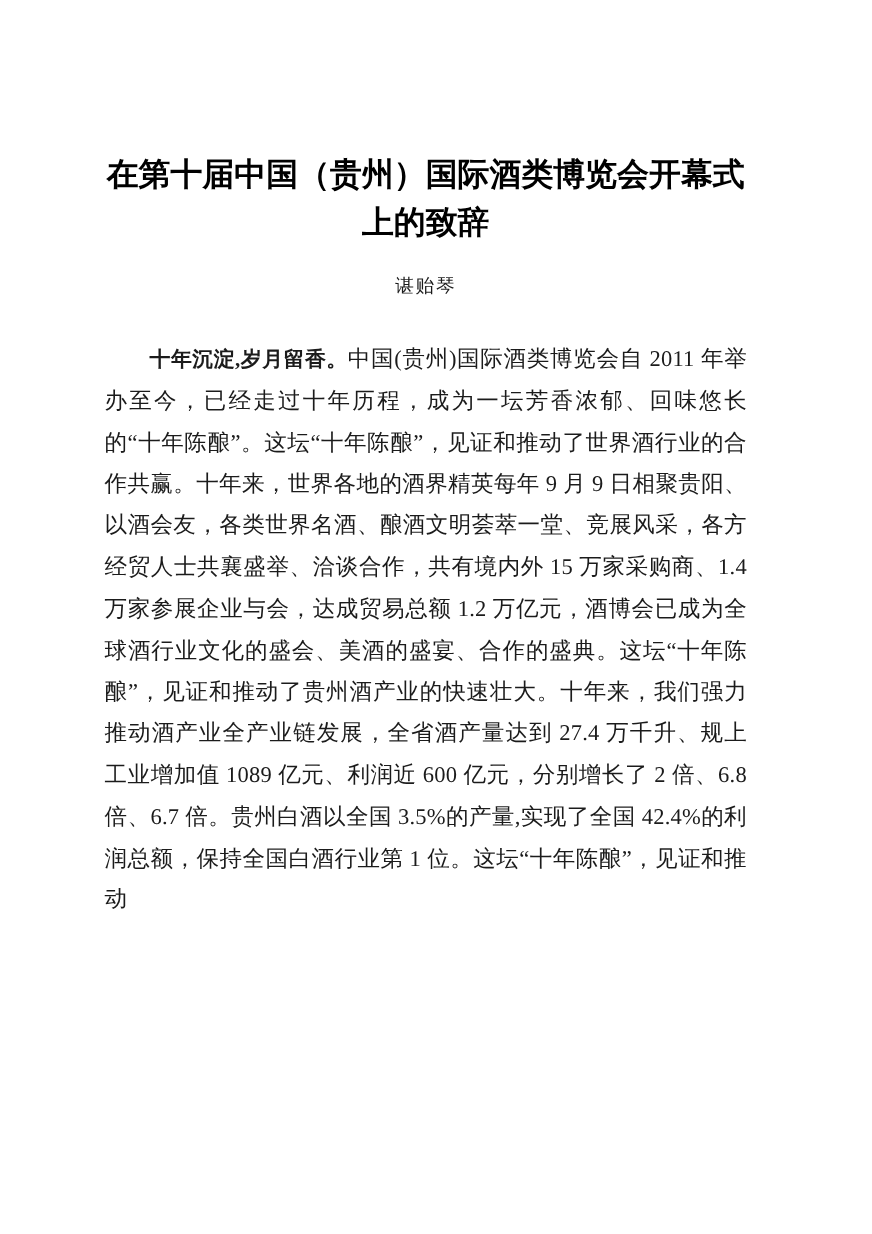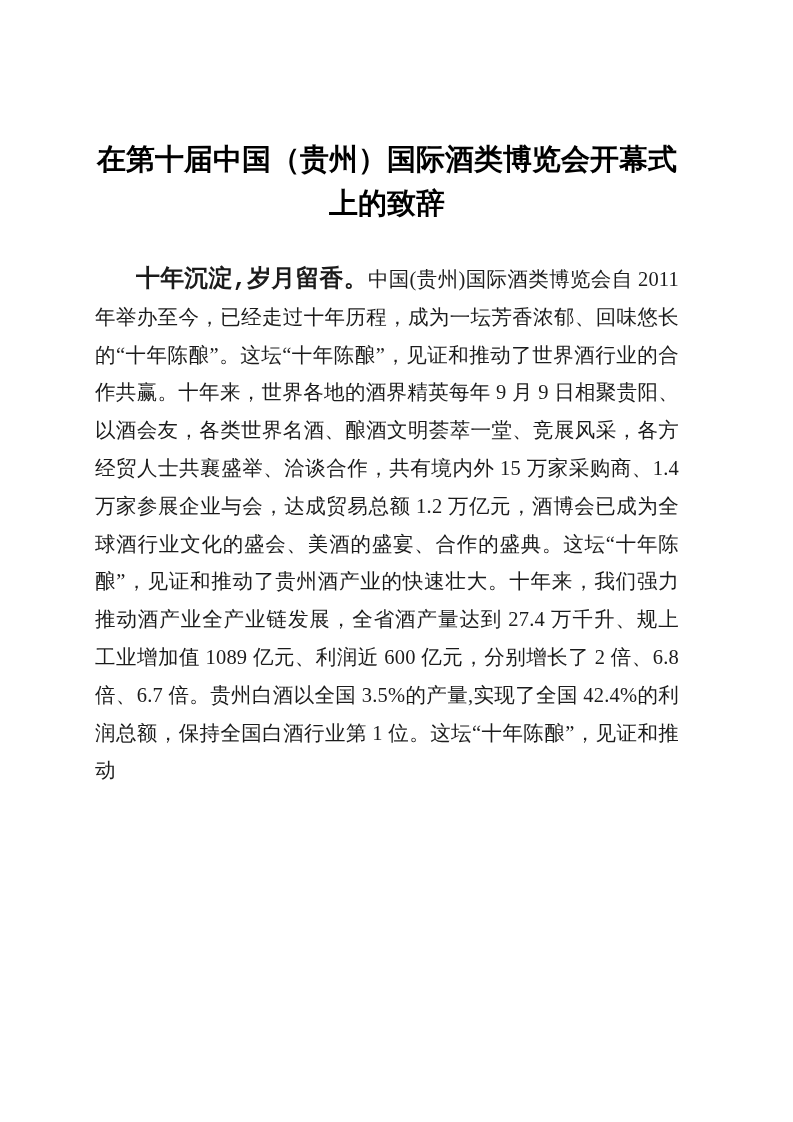--- a/index.html
+++ b/index.html
@@ -59,34 +59,35 @@
     color: #1b1b1b;
     text-align: justify;
     text-justify: inter-ideograph;
     text-indent: 2em;
     letter-spacing: 0.2px;
   }
   p.para + p.para {
     margin-top: 0px;
   }
   .lead-bold {
-    font-family: Liberation Mono, monospace;
+    font-family: Liberation Serif, serif;
     font-weight: bold;
-    font-size: 24px;
+    font-size: 19px;
     letter-spacing: 0px;
   }
 </style>
 </head>
 <body>
 
 <div class="page">
   <div class="content">
 
     <h1 class="doc-title">在第十届中国（贵州）国际酒类博览会开幕式上的致辞</h1>
 
+    <div class="doc-author">谌贻琴</div>
 
     <div class="body-block">
 
 
       <p class="para">
         <span class="lead-bold">十年沉淀,岁月留香。</span><span>中国(贵州)国际酒类博览会自 2011 年举办至今，已经走过十年历程，成为一坛芳香浓郁、回味悠长的“十年陈酿”。这坛“十年陈酿”，见证和推动了世界酒行业的合作共赢。十年来，世界各地的酒界精英每年 9 月 9 日相聚贵阳、以酒会友，各类世界名酒、酿酒文明荟萃一堂、竞展风采，各方经贸人士共襄盛举、洽谈合作，共有境内外 15 万家采购商、1.4 万家参展企业与会，达成贸易总额 1.2 万亿元，酒博会已成为全球酒行业文化的盛会、美酒的盛宴、合作的盛典。这坛“十年陈酿”，见证和推动了贵州酒产业的快速壮大。十年来，我们强力推动酒产业全产业链发展，全省酒产量达到 27.4 万千升、规上工业增加值 1089 亿元、利润近 600 亿元，分别增长了 2 倍、6.8 倍、6.7 倍。贵州白酒以全国 3.5%的产量,实现了全国 42.4%的利润总额，保持全国白酒行业第 1 位。这坛“十年陈酿”，见证和推动</span>
       </p>
 
     </div>
   </div>

